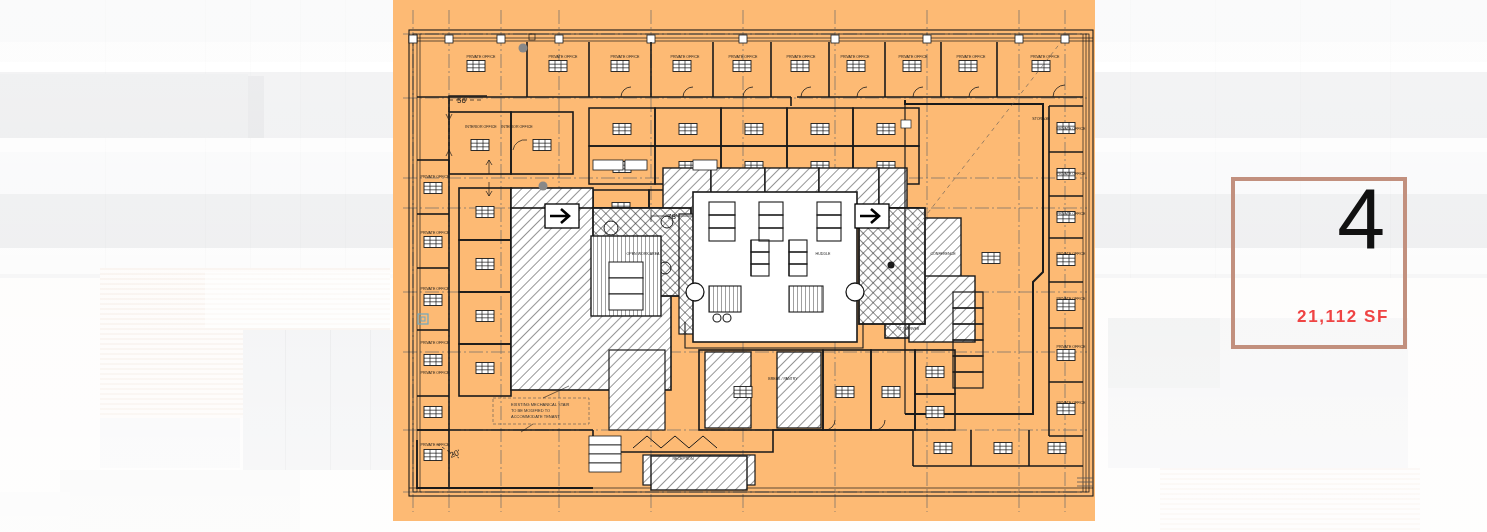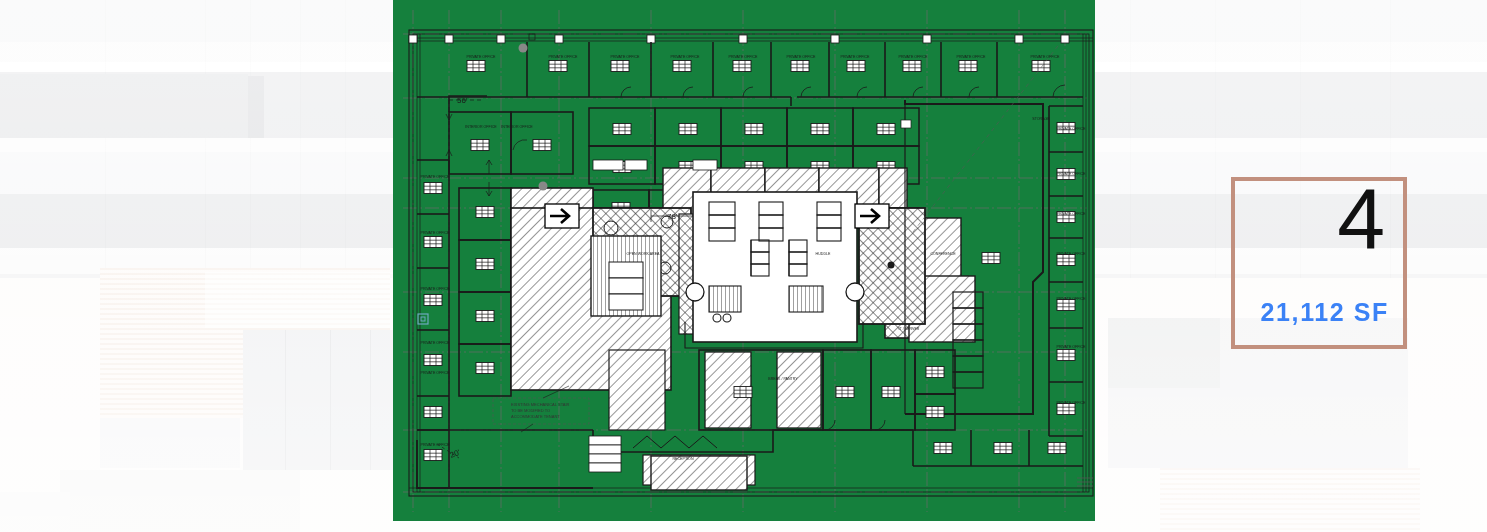--- a/index.html
+++ b/index.html
@@ -12,38 +12,38 @@
   
   #bg-photo{position:absolute;inset:0;overflow:hidden;background:#fdfdfd;}
   .bg-band{position:absolute;left:0;right:0;}
   .bg-vline{position:absolute;top:0;bottom:0;width:1px;background:rgba(0,0,0,.018);}
   .bg-blk{position:absolute;}
   #bg-wash{position:absolute;inset:0;background:linear-gradient(180deg,rgba(255,255,255,.55),rgba(255,255,255,.35) 55%,rgba(255,255,255,.6));}
 
   
   #plan-panel{
     position:absolute;left:393px;top:0px;width:702px;height:521px;
-    background:#15803d;
+    background:#fdba74;
   }
   #plan-svg{position:absolute;left:0;top:0;}
 
   
   #suite-badge{
     position:absolute;left:1231px;top:177px;width:176px;height:172px;
     border:4px solid #c2907e;background:transparent;box-sizing:border-box;
   }
   #suite-number{
     position:absolute;right:18px;top:-6px;
     font-size:86px;line-height:1;color:#111;
     font-family:"Liberation Sans", sans-serif;font-weight:300;
     letter-spacing:0;
   }
   #suite-area{
     position:absolute;left:0;right:14px;bottom:18px;text-align:right;
-    font-size:25px;font-weight:bold;color:#3b82f6;letter-spacing:1.6px;
+    font-size:17px;font-weight:bold;color:#ef4444;letter-spacing:1.6px;
     font-family:"Liberation Sans", sans-serif;
   }
 </style>
 </head>
 <body>
 
 <div id="bg-photo">
 
   <div class="bg-band bg-blk" style="top:0;height:42px;background:#f4f5f6;"></div>
   <div class="bg-band bg-blk" style="top:42px;height:20px;background:#fafafa;"></div>

